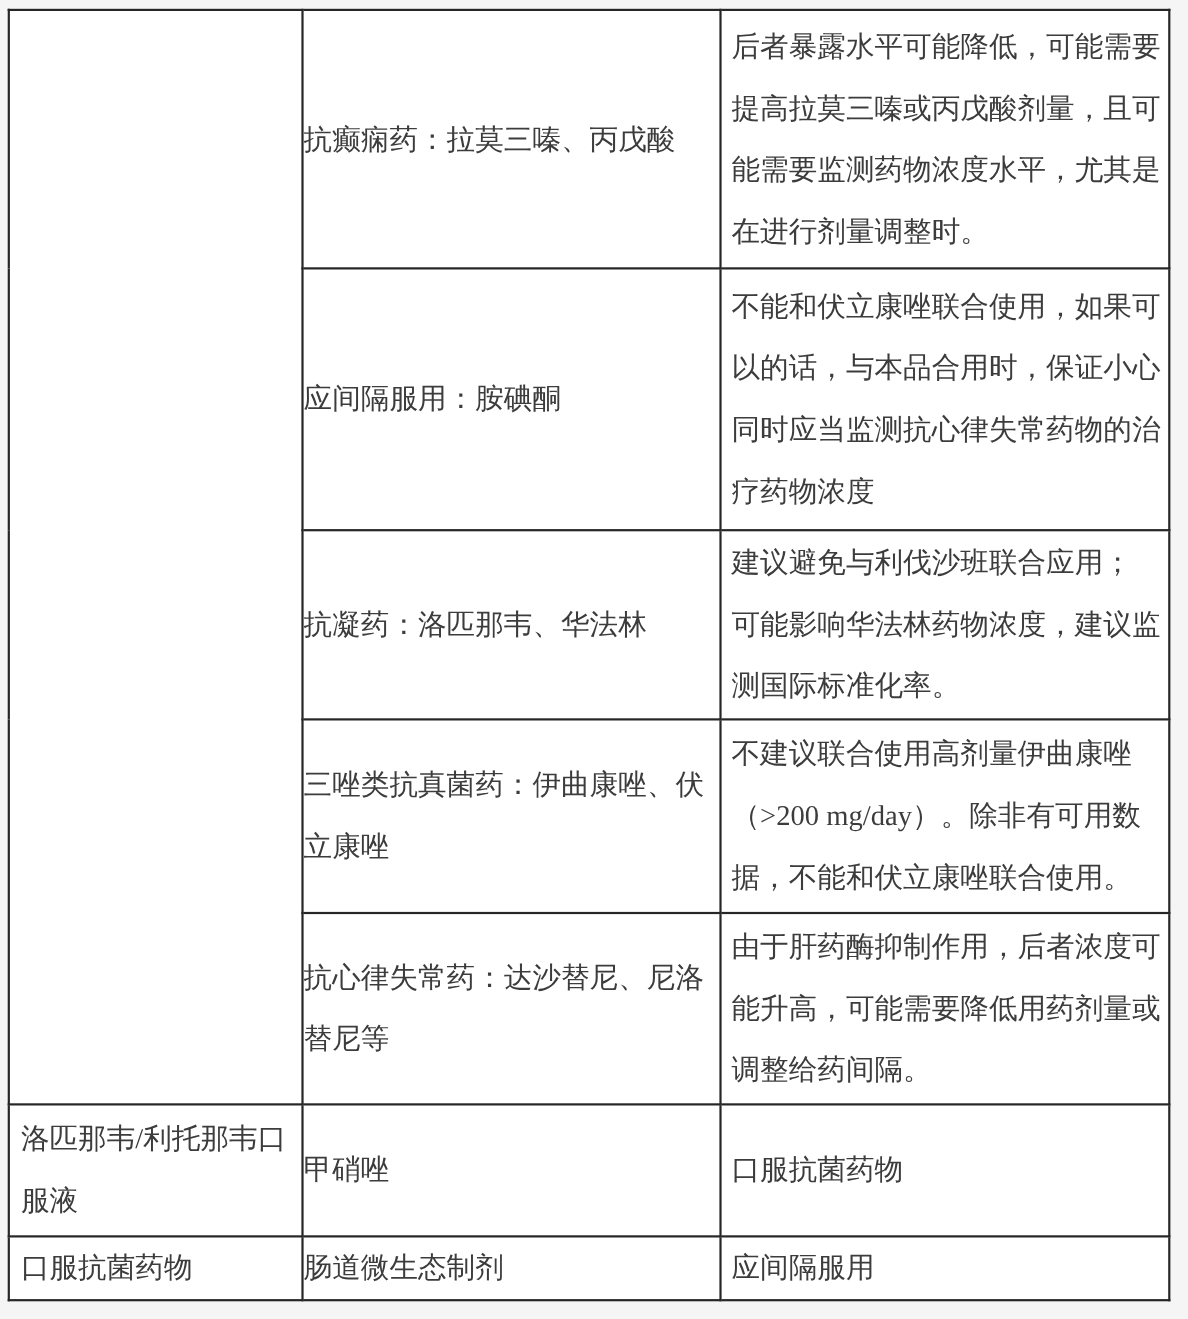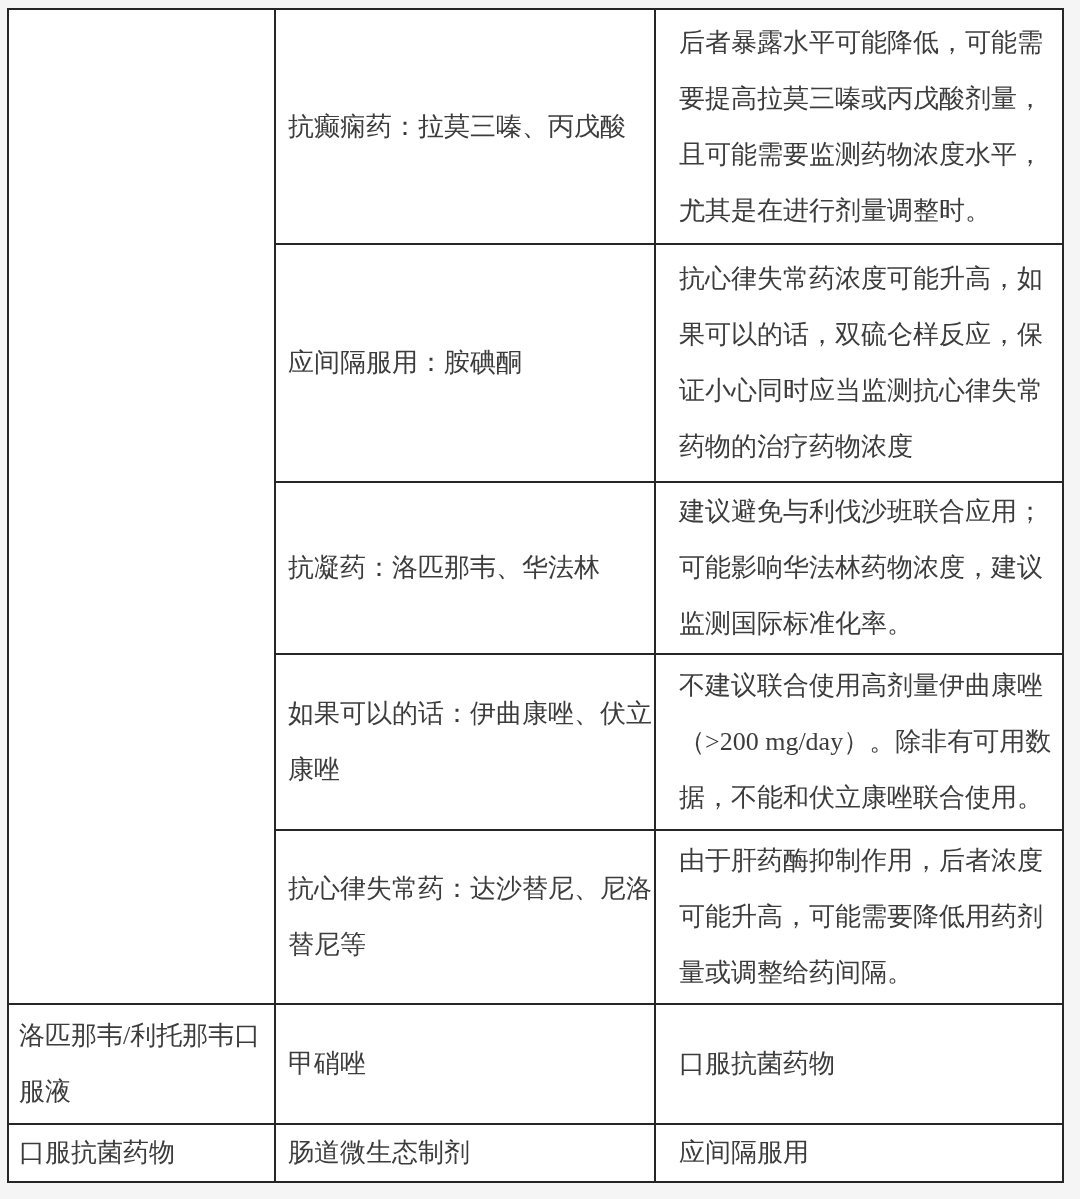--- a/index.html
+++ b/index.html
@@ -27,22 +27,22 @@
     border: 2px solid #262626;
     vertical-align: middle;
     font-size: 26px;
     line-height: 56px;
     color: #3c3c3c;
     padding: 0;
     overflow: hidden;
     word-break: normal;
   }
   td.c1 { padding-left: 10px; padding-right: 4px; }
-  td.c2 { padding-left: 12px; padding-right: 2px; }
-  td.c3 { padding-left: 23px;  padding-right: 2px; white-space: pre-line; }
+  td.c2 { padding-right: 2px; }
+  td.c3 { padding-left: 9px;  padding-right: 2px; white-space: pre-line; }
   tr.r1 { height: 235px; }
   tr.r2 { height: 238px; }
   tr.r3 { height: 172px; }
   tr.r4 { height: 176px; }
   tr.r5 { height: 174px; }
   tr.r6 { height: 120px; }
   tr.r7 { height: 58px; }
 </style>
 </head>
 <body>
@@ -55,29 +55,29 @@
       <col style="width:408px">
     </colgroup>
     <tbody>
       <tr class="r1">
         <td class="c1" rowspan="5"></td>
         <td class="c2">抗癫痫药：拉莫三嗪、丙戊酸</td>
         <td class="c3">后者暴露水平可能降低，可能需要提高拉莫三嗪或丙戊酸剂量，且可能需要监测药物浓度水平，尤其是在进行剂量调整时。</td>
       </tr>
       <tr class="r2">
         <td class="c2">应间隔服用：胺碘酮</td>
-        <td class="c3">抗心律失常药浓度可能升高，如果可以的话，双硫仑样反应，保证小心同时应当监测抗心律失常药物的治疗药物浓度</td>
+        <td class="c3">不能和伏立康唑联合使用，如果可以的话，与本品合用时，保证小心同时应当监测抗心律失常药物的治疗药物浓度</td>
       </tr>
       <tr class="r3">
         <td class="c2">抗凝药：洛匹那韦、华法林</td>
         <td class="c3">建议避免与利伐沙班联合应用；
 可能影响华法林药物浓度，建议监测国际标准化率。</td>
       </tr>
       <tr class="r4">
-        <td class="c2">如果可以的话：伊曲康唑、伏立康唑</td>
+        <td class="c2">三唑类抗真菌药：伊曲康唑、伏立康唑</td>
         <td class="c3">不建议联合使用高剂量伊曲康唑（&gt;200 mg/day）。除非有可用数据，不能和伏立康唑联合使用。</td>
       </tr>
       <tr class="r5">
         <td class="c2">抗心律失常药：达沙替尼、尼洛替尼等</td>
         <td class="c3">由于肝药酶抑制作用，后者浓度可能升高，可能需要降低用药剂量或调整给药间隔。</td>
       </tr>
       <tr class="r6">
         <td class="c1">洛匹那韦/利托那韦口服液</td>
         <td class="c2">甲硝唑</td>
         <td class="c3">口服抗菌药物</td>

